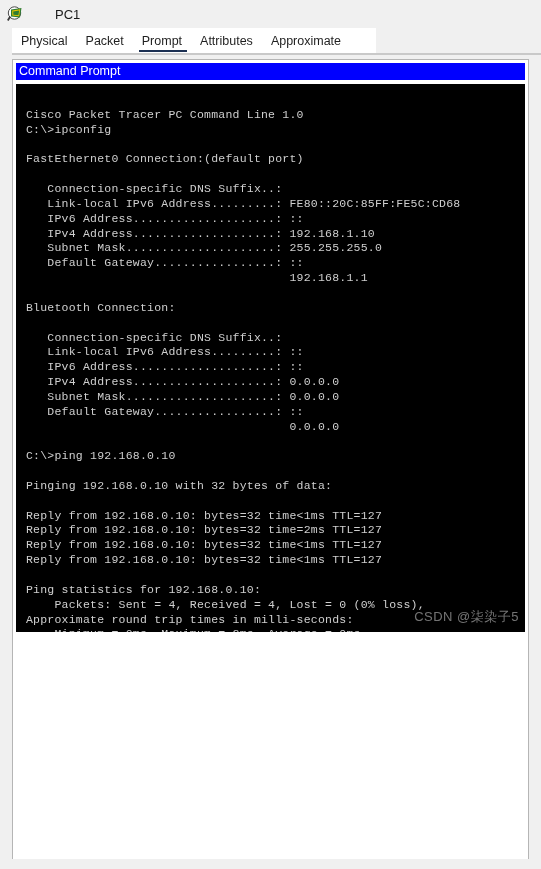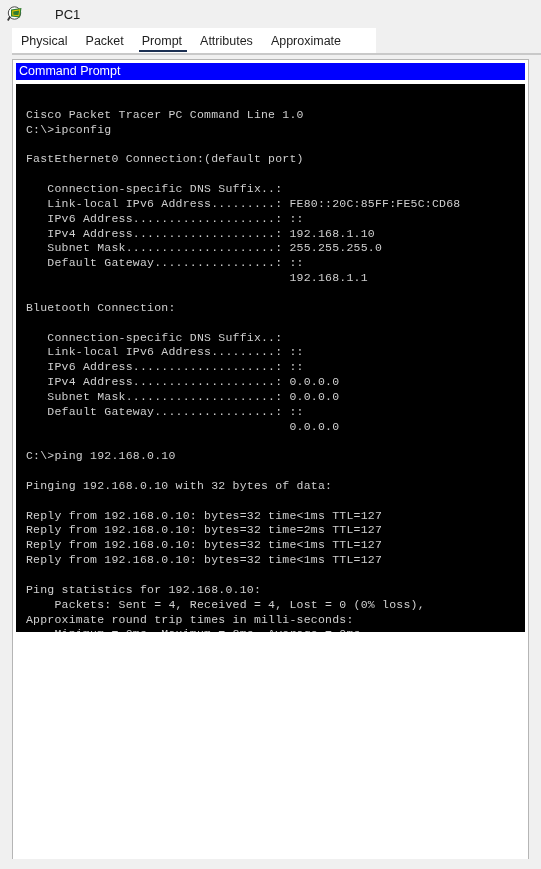--- a/index.html
+++ b/index.html
@@ -210,15 +210,16 @@
 Reply from 192.168.2.10: bytes=32 time&lt;1ms TTL=127
 Reply from 192.168.2.10: bytes=32 time&lt;1ms TTL=127
 Reply from 192.168.2.10: bytes=32 time&lt;1ms TTL=127
 
 Ping statistics for 192.168.2.10:
     Packets: Sent = 4, Received = 4, Lost = 0 (0% loss),
 Approximate round trip times in milli-seconds:
     Minimum = 0ms, Maximum = 0ms, Average = 0ms
 
 </span></div>
+    <div class="watermark">CSDN @柒染子5</div>
   </div>
 
 </div>
 
 </body></html>

